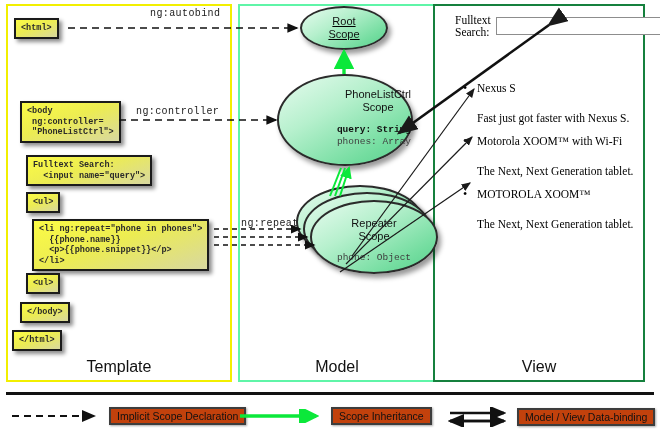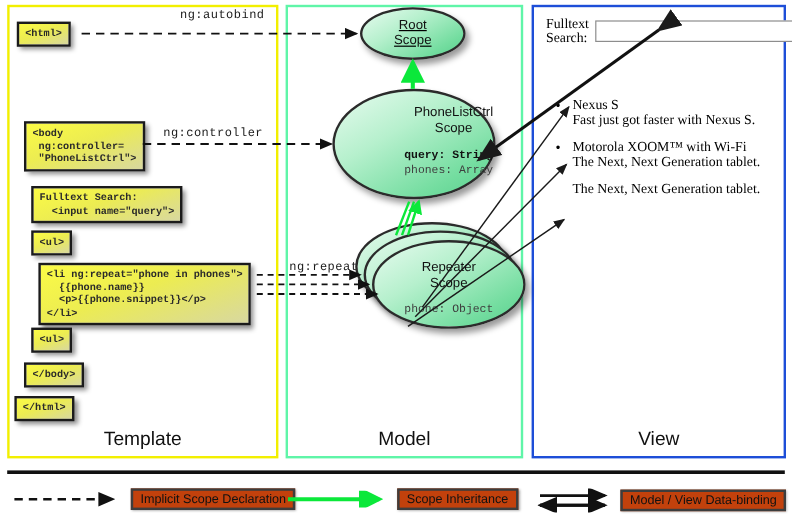--- a/index.html
+++ b/index.html
@@ -4,21 +4,21 @@
 <style>
   html,body{margin:0;padding:0;background:#fff;}
   body{width:660px;height:435px;overflow:hidden;
        font-family:"Liberation Sans",sans-serif;}
   #root{position:relative;width:660px;height:435px;}
 
   
   .col{position:absolute;background:#fff;box-sizing:border-box;}
   .col-tpl{left:6px;top:4px;width:226px;height:378px;border:2px solid #f2ef00;}
   .col-mod{left:238px;top:4px;width:198px;height:378px;border:2px solid #5ff5a8;}
-  .col-view{left:443px;top:4px;width:212px;height:378px;border:2px solid #1d4ed8;}
+  .col-view{left:433px;top:4px;width:212px;height:378px;border:2px solid #15803d;}
   .col-label{position:absolute;bottom:4px;left:0;right:0;text-align:center;
              font-size:16px;color:#111;font-family:"Liberation Sans",sans-serif;}
 
   
   .code{position:absolute;box-sizing:border-box;border:2px solid #1b1b1b;
         background:linear-gradient(160deg,#fbfb45 0%,#ecec52 45%,#d8d8a0 100%);
         box-shadow:3px 3px 4px rgba(0,0,0,.45);
         font-family:"Liberation Mono","DejaVu Sans Mono",monospace;
         font-size:8.5px;line-height:10.5px;color:#2a2a2a;
         padding:3px 5px;white-space:pre;font-weight:bold;}
@@ -57,21 +57,21 @@
 
   
   .v-wrap{position:absolute;left:455px;top:14px;width:195px;
           font-family:"Liberation Serif","DejaVu Serif",serif;font-size:11.5px;color:#000;}
   .v-srch{display:flex;align-items:center;gap:5px;}
   .v-input{flex:1;height:14px;border:1px solid #8d8d8d;background:#fff;}
   .v-list{list-style:none;margin:44px 0 0 0;padding:0;}
   .v-list li{margin:0 0 2px 0;}
   .v-name{position:relative;padding-left:22px;}
   .v-name::before{content:"\2022";position:absolute;left:8px;top:-1px;font-size:12px;}
-  .v-snip{padding-left:22px;margin:0 0 11px 0;}
+  .v-snip{padding-left:22px;margin:18px 0 11px 0;}
 
   
   .lbl{position:absolute;font-family:"Liberation Mono","DejaVu Sans Mono",monospace;
        font-size:10px;color:#1a1a1a;letter-spacing:.4px;}
   .l-autobind{left:150px;top:8px;}
   .l-controller{left:136px;top:106px;}
   .l-repeat{left:241px;top:218px;}
 
   
   #wires{position:absolute;left:0;top:0;width:660px;height:435px;
@@ -149,20 +149,21 @@
     <ul class="v-list">
       <li>
         <div class="v-name">Nexus S</div>
         <div class="v-snip">Fast just got faster with Nexus S.</div>
       </li>
       <li>
         <div class="v-name">Motorola XOOM™  with Wi-Fi</div>
         <div class="v-snip">The Next, Next Generation tablet.</div>
       </li>
       <li>
+        <div class="v-name">MOTOROLA XOOM™</div>
         <div class="v-snip">The Next, Next Generation tablet.</div>
       </li>
     </ul>
   </div>
 
   <div class="lbl l-autobind">ng:autobind</div>
   <div class="lbl l-controller">ng:controller</div>
   <div class="lbl l-repeat">ng:repeat</div>
 
   <svg id="wires">

